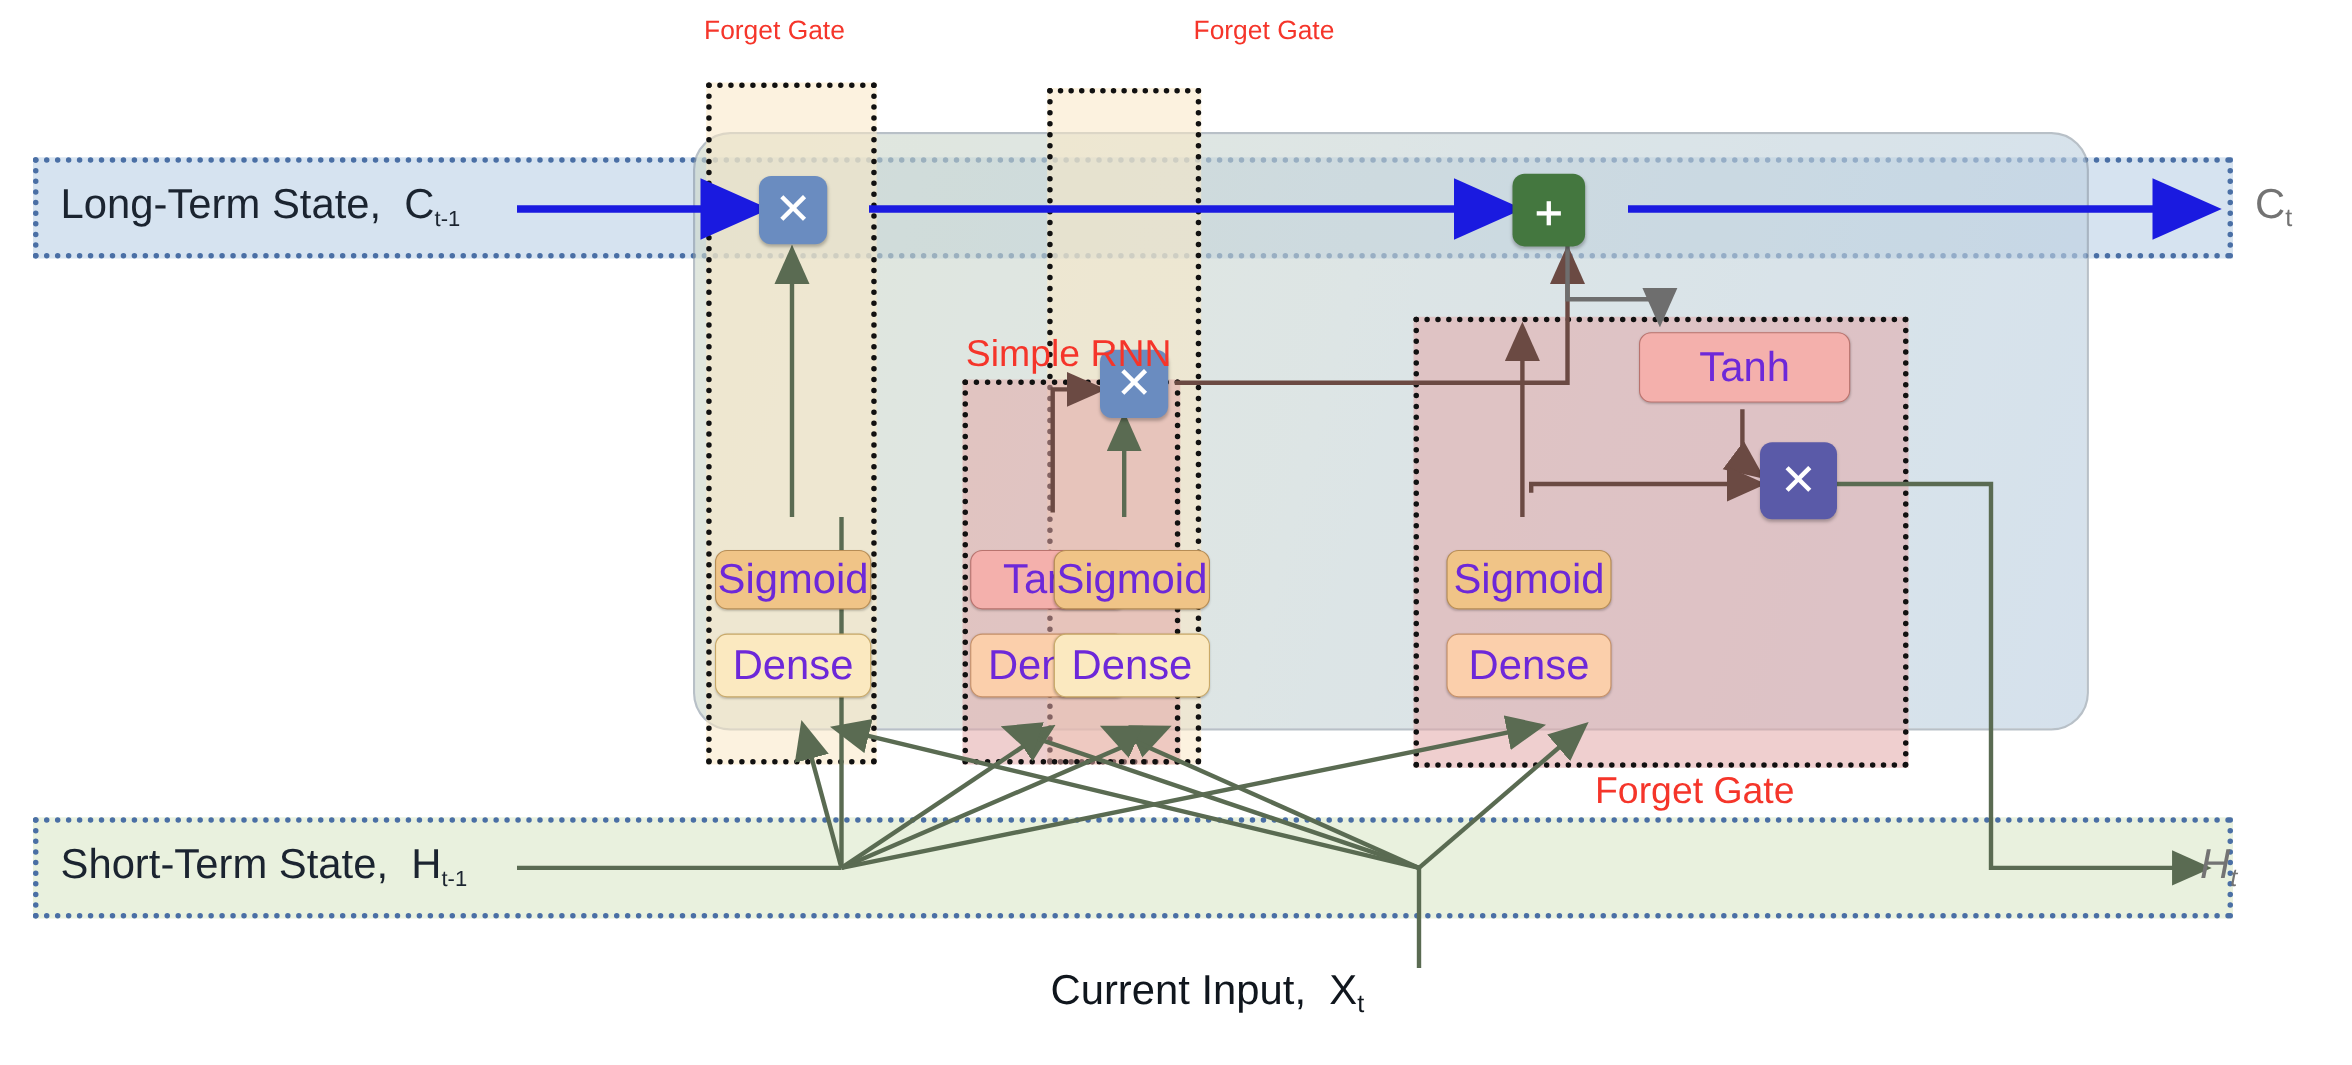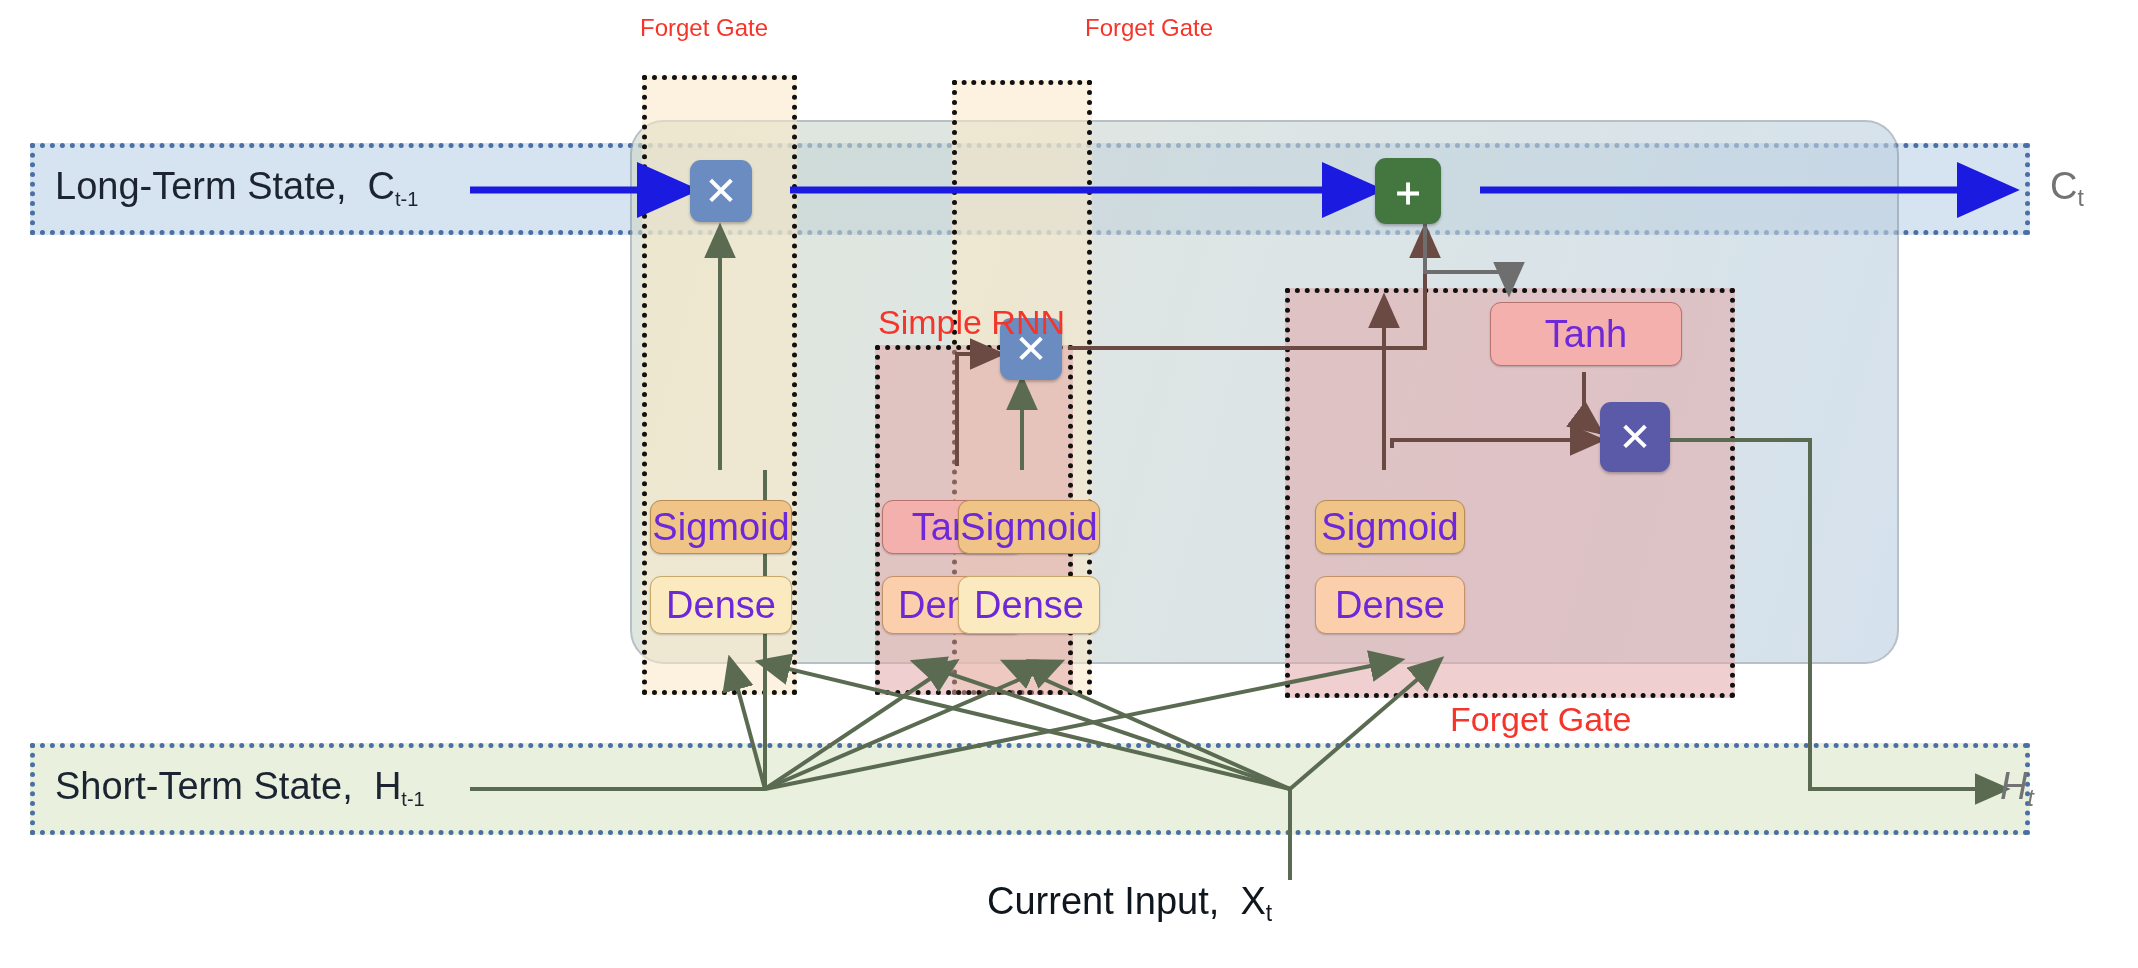--- a/index.html
+++ b/index.html
@@ -53,21 +53,21 @@
        box-shadow:0 2px 3px rgba(0,0,0,.25);}
   .mul-blue{background:#6a8cc0;}
   .add-green{background:#44773f;}
   .mul-purple{background:#5a5aa8;}
 
   
   .term{position:absolute;font-size:38px;color:#737373;}
   .term sub{font-size:23px;vertical-align:baseline;position:relative;top:7px;}
   #term-c{left:2050px;top:165px;}
   #term-h{left:2000px;top:765px;font-style:italic;}
-  #lbl-x{position:absolute;left:955px;top:880px;font-size:38px;color:#10161d;white-space:nowrap;margin-left:32px;}
+  #lbl-x{position:absolute;left:955px;top:880px;font-size:38px;color:#10161d;white-space:nowrap;}
   #lbl-x sub{font-size:23px;vertical-align:baseline;position:relative;top:7px;}
 
   svg.layer{position:absolute;left:0;top:0;width:2138px;height:968px;pointer-events:none;}
 </style>
 </head>
 <body>
 
 <div id="stage">
 
   <div class="band abs" id="band-long"></div>

